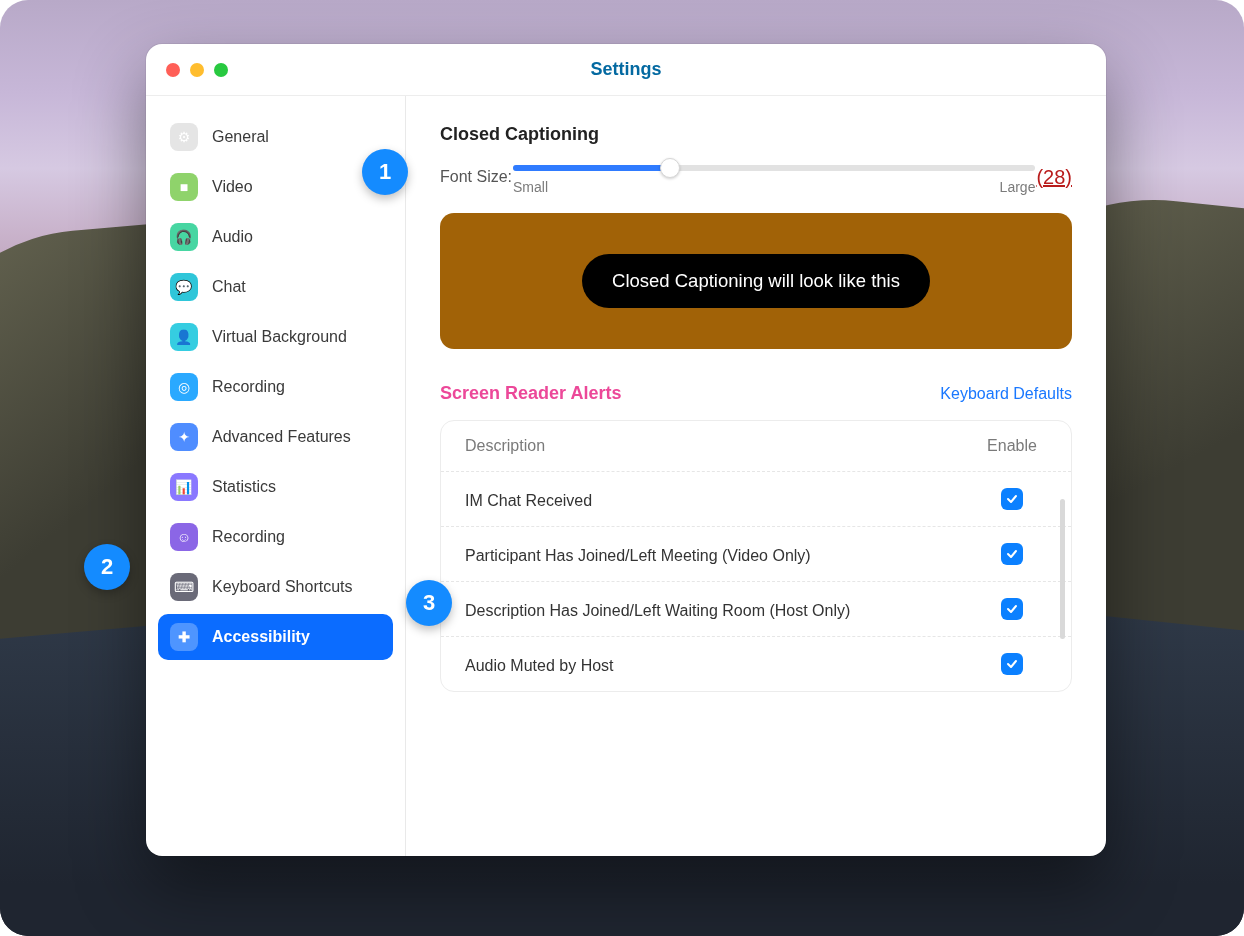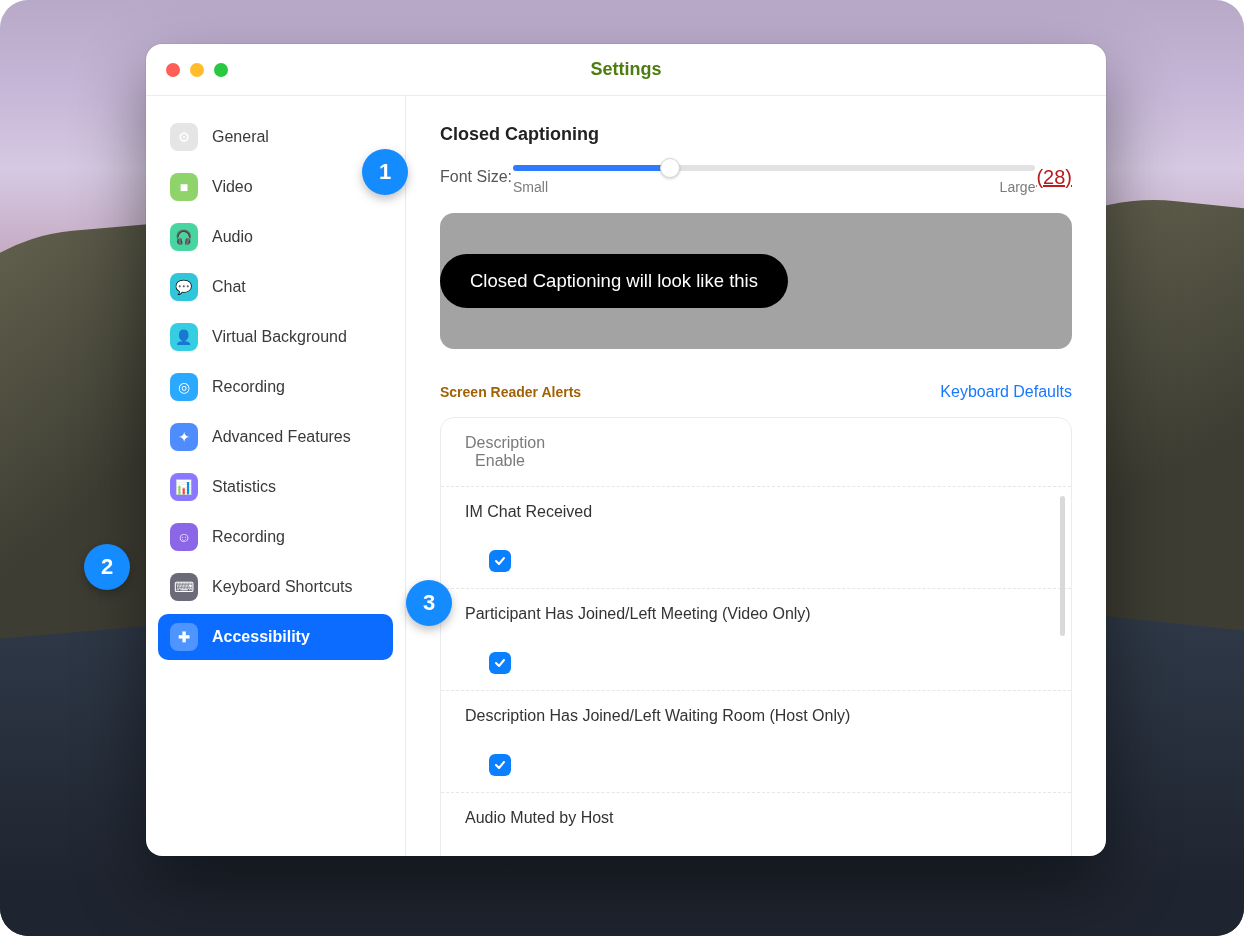--- a/index.html
+++ b/index.html
@@ -61,21 +61,21 @@
   }
   .traffic {
     position: absolute;
     left: 20px; top: 50%; transform: translateY(-50%);
     display: flex; gap: 10px;
   }
   .traffic span { width: 14px; height: 14px; border-radius: 50%; display:block; }
   .dot-red { background:#ff5f57; }
   .dot-yellow { background:#ffbd2e; }
   .dot-green { background:#28c940; }
-  .title { font-weight: 700; font-size: 18px; color:#4d7c0f; }
+  .title { font-weight: 700; font-size: 18px; color:#0369a1; }
 
   .body { flex:1; display:flex; min-height:0; }
 
   .sidebar {
     width: 260px;
     border-right: 1px solid #e9e9e9;
     padding: 18px 12px;
     display:flex; flex-direction:column; gap:4px;
   }
   .nav-item {
@@ -112,54 +112,53 @@
   .thumb {
     position:absolute; top:50%; transform:translate(-50%,-50%);
     left:30%;
     width:20px; height:20px; background:#fff; border:1px solid #d7d7d7; border-radius:50%;
     box-shadow:0 1px 3px rgba(0,0,0,0.2);
   }
   .slider-labels { display:flex; justify-content:space-between; color:#7b7b7b; font-size:14px; margin-top:8px; }
   .fontsize-value { color:#b91c1c; font-size:20px;text-decoration:underline; }
 
   .caption-preview {
-    margin-top:18px; background:#a3a3a3; border-radius:14px;
-    height:136px; display:flex; align-items:center; 
+    margin-top:18px; background:#a16207; border-radius:14px;
+    height:136px; display:flex; align-items:center; justify-content:center;
   }
   .caption-pill {
     background:#000; color:#fff; font-size:18.5px;
     padding:16px 30px; border-radius:30px;
   }
 
   .chatdisplay { margin-top:30px; }
   .chatdisplay-title { font-weight:700; color:#222; font-size:17px; }
   .chatdisplay-hint { color:#8a8a8a; font-weight:400; }
   .select {
     margin-top:12px;
     width:120px; height:34px;
     border:1px solid #d7d7d7; border-radius:8px;
     display:flex; align-items:center; justify-content:space-between;
     padding: 0 10px 0 14px; color:#444; font-size:15px;
     cursor:pointer;
   }
   .updown { display:flex; flex-direction:column; line-height:6px; color:#8a8a8a; font-size:8px; }
 
   .alerts-header { display:flex; align-items:center; justify-content:space-between; margin-top:34px; }
-  .alerts-title { font-weight:700; font-size:14px; color:#a16207; }
+  .alerts-title { font-weight:700; font-size:18px; color:#ec4899; }
   .restore { color:#1a78ff; font-size:16px; cursor:pointer; }
 
   .alerts-table {
     margin-top:16px;
     border:1px solid #ececec; border-radius:14px;
     position:relative;
   }
   .table-head, .table-row {
-    display:flex; align-items:flex-start; justify-content:space-between;
+    display:flex; align-items:flex-end; justify-content:space-between;
     padding: 16px 24px;
-    flex-direction: column;
   }
   .table-head { color:#7a7a7a; font-size:16px; }
   .table-row { border-top:1px dashed #e6e6e6; color:#333; font-size:16px;gap:29px; }
   .enable-col { width:70px; text-align:center; }
   .check {
     width:22px; height:22px; border-radius:6px; background:#0b80ff;
     display:inline-flex; align-items:center; justify-content:center; color:#fff;
     cursor:pointer;
   }
   .mini-scroll {

